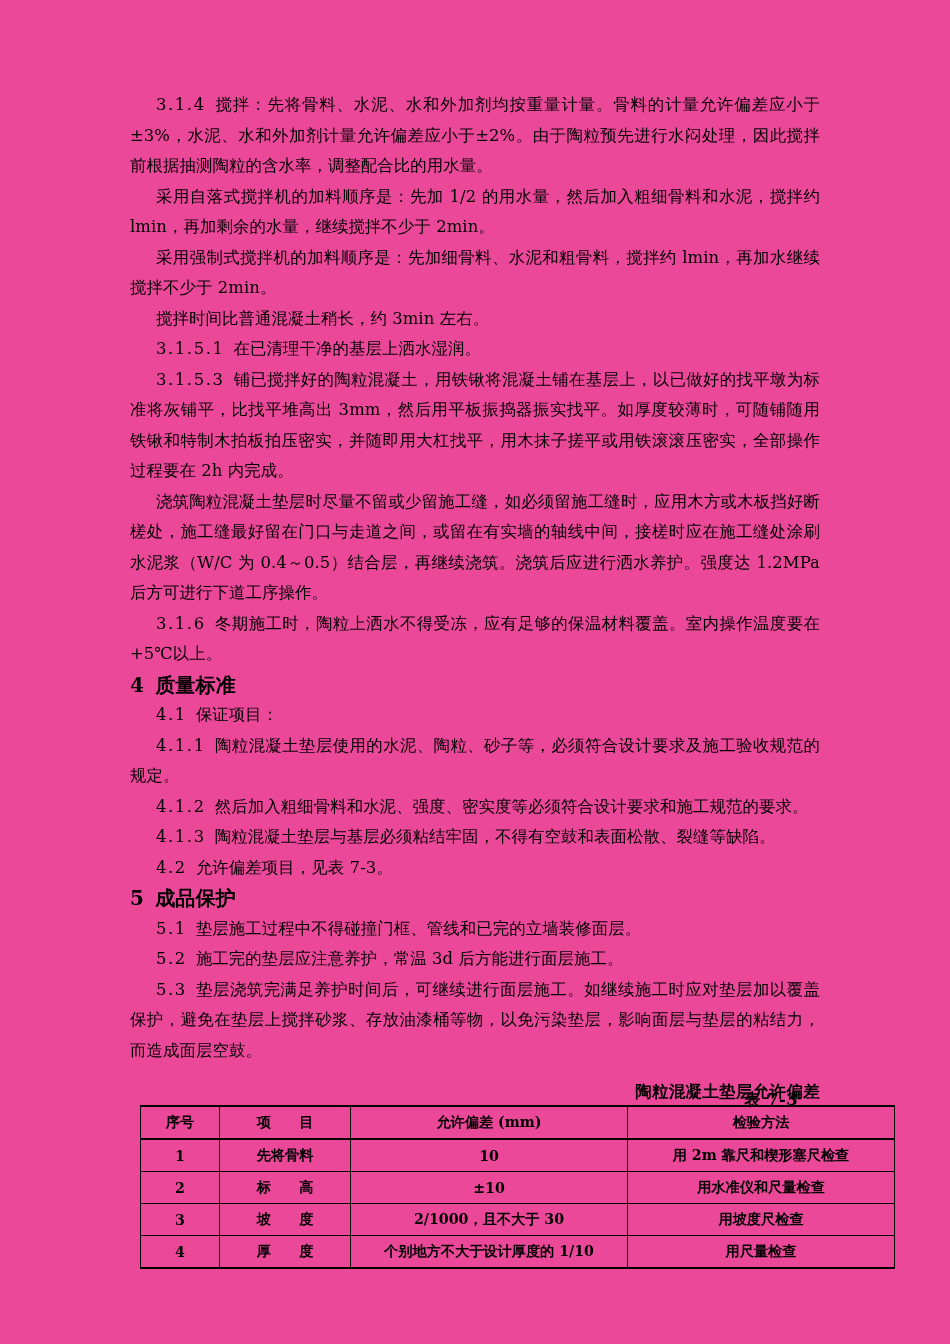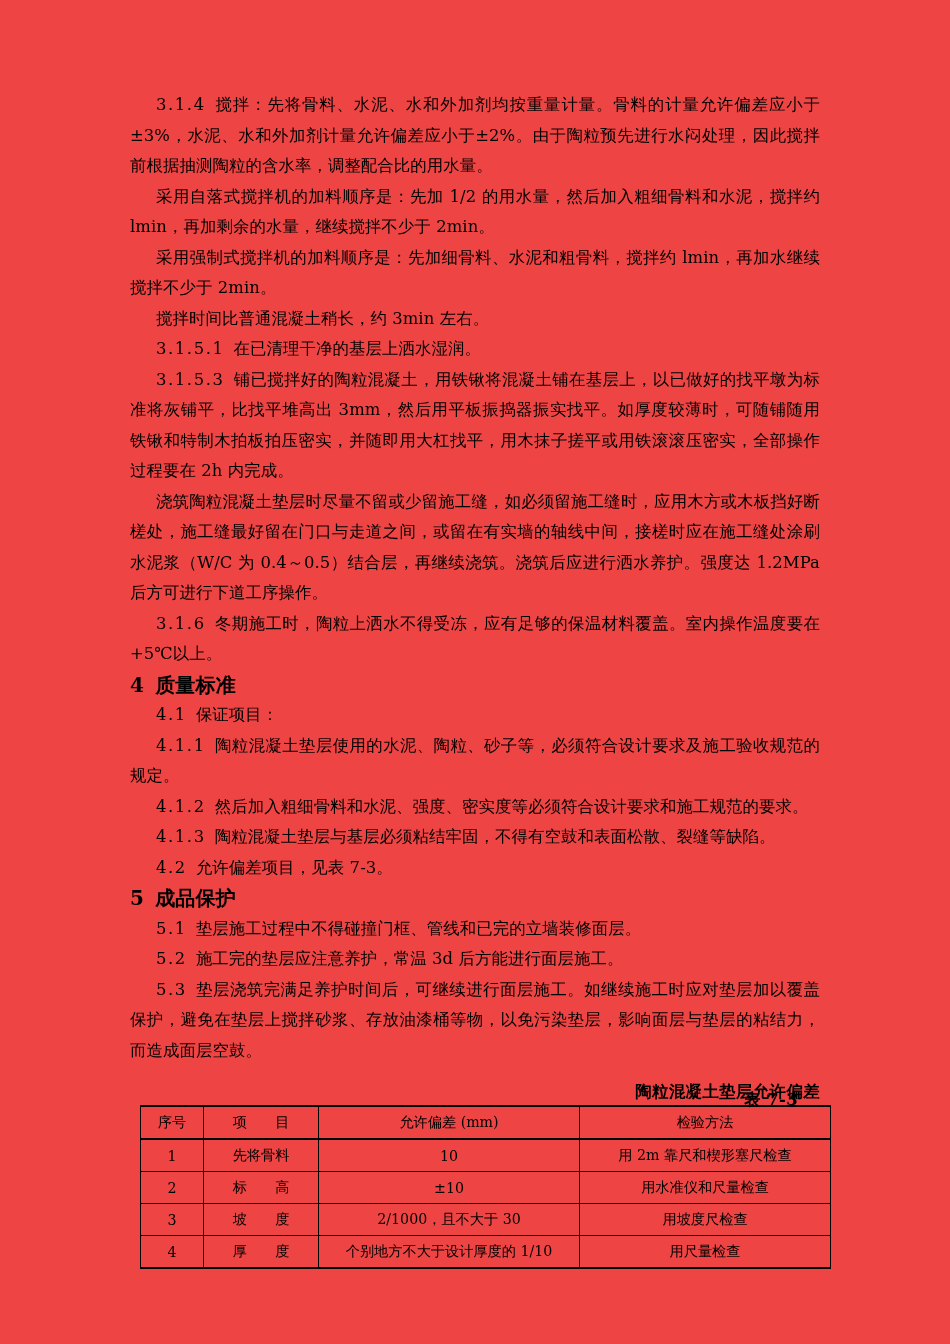--- a/index.html
+++ b/index.html
@@ -10,21 +10,21 @@
   }
   body {
     font-family: "DejaVu Serif", "Liberation Serif", serif;
     color: #000000;
   }
   .page {
     position: relative;
     width: 950px;
     height: 1344px;
     margin: 0 auto;
-    background: #ef4444;
+    background: #ec4899;
     overflow: hidden;
     box-sizing: border-box;
   }
   .content {
     position: absolute;
     left: 130px;
     top: 90px;
     width: 690px;
   }
 
@@ -87,23 +87,23 @@
   table.spec {
     border-collapse: collapse;
     width: 670px;
     margin-left: 10px;
     font-size: 14.2px;
     table-layout: fixed;
   }
   table.spec td, table.spec th {
     border: 1px solid #000;
     text-align: center;
-    padding: 3px 2px;
+    padding: 3px 10px;
     height: 25px;
-    font-weight: normal;
+    font-weight: bold;
     vertical-align: middle;
   }
   table.spec tr.head td {
     border-top: 2.5px solid #000;
     border-bottom: 2.5px solid #000;
   }
   table.spec tr.last td {
     border-bottom: 2.5px solid #000;
   }
   table.spec td.c1 { width: 58px; }

